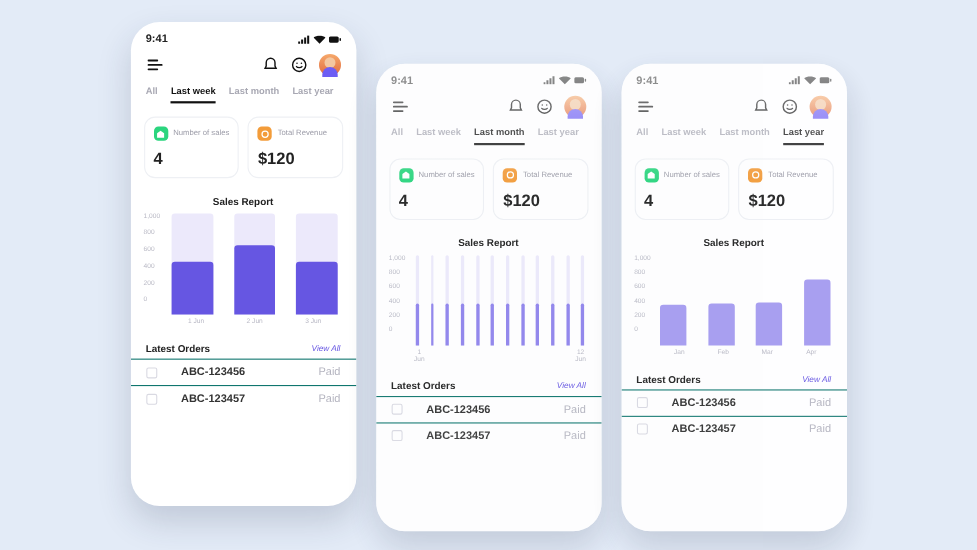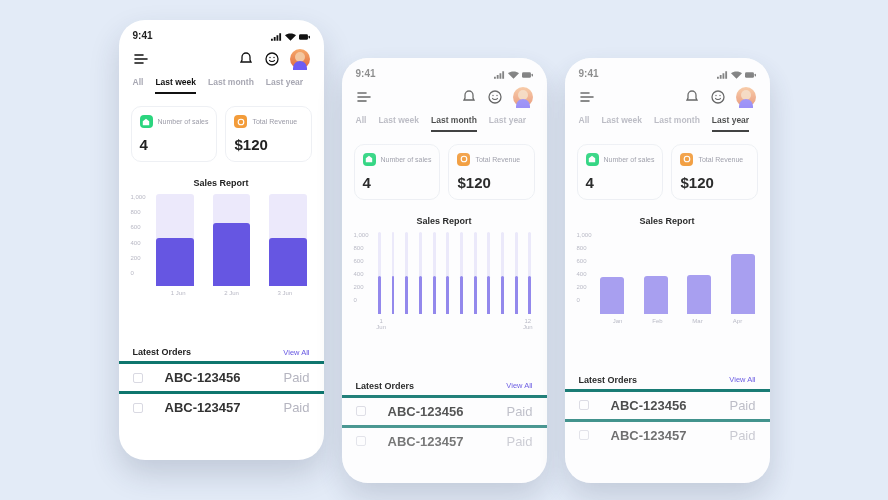--- a/index.html
+++ b/index.html
@@ -21,21 +21,21 @@
   }
   .phone.primary { height: 440px; margin-top: -20px; }
   .phone.secondary { height: 425px; margin-top: 40px; opacity: .95; }
   .phone.secondary::after{
     content:""; position:absolute; inset:0;
     background:linear-gradient(180deg,rgba(255,255,255,.55),rgba(255,255,255,0) 25%,rgba(255,255,255,0) 78%,rgba(255,255,255,.55));
     pointer-events:none;
   }
 
   .statusbar {
-    display:flex; justify-content:space-between; align-items:flex-end;
+    display:flex; justify-content:space-between; align-items:center;
     padding: 10px 14px 4px; font-size: 10px; font-weight:600;
   }
   .status-icons { display:flex; gap:3px; align-items:center; }
   .status-icons svg { width:11px; height:8px; }
 
   .topbar { display:flex; align-items:center; justify-content:space-between; padding: 4px 14px 8px; }
   .topbar-right { display:flex; align-items:center; gap:10px; }
   .icon { width:16px; height:16px; display:inline-flex; align-items:center; justify-content:center; }
   .avatar { width:20px; height:20px; border-radius:50%; background:linear-gradient(180deg,#f6a96b,#e06a3f); position:relative; }
   .avatar::before{ content:""; position:absolute; left:5px; top:3px; width:10px; height:10px; border-radius:50%; background:#f3c7a0; }
@@ -61,24 +61,24 @@
   .barwrap { flex:1; position:relative; height:100%; }
   .bar-bg { position:absolute; left:0; right:0; bottom:0; top:0; background:#ece9fb; border-radius:3px 3px 0 0; }
   .bar-fg { position:absolute; left:0; right:0; bottom:0; background:var(--barcolor,#6656e2); border-radius:3px 3px 0 0; }
   .bar-thin .bar-bg{ left:35%; right:35%; }
   .bar-thin .bar-fg{ left:35%; right:35%; }
   .bar-wide .bar-bg{ left:10%; right:10%; }
   .bar-wide .bar-fg{ left:10%; right:10%; }
   .xaxis { display:flex; font-size:6px; color:#b8b8c4; margin-top:4px; }
   .xaxis span{ flex:1; text-align:center; }
 
-  .orders-head { display:flex; justify-content:space-between; align-items:center; padding:8px 14px 4px;margin-top:35px; }
+  .orders-head { display:flex; justify-content:space-between; padding:8px 14px 4px; }
   .orders-head .t { font-size:9px; font-weight:700; }
-  .orders-head .va { font-size:7.5px; color:#6656e2; cursor:pointer; }
-  .order-row { display:flex; align-items:center; padding:6px 14px; font-size:13px; color:#333; border-top:3px solid #0f766e;justify-content:space-between;}
+  .orders-head .va { font-size:7.5px; color:#6656e2; cursor:pointer;font-style:italic; }
+  .order-row { display:flex; align-items:center; padding:6px 14px; font-size:10px; color:#333; border-top:1px solid #0f766e;justify-content:space-between;}
   .cb { width:10px; height:10px; border:1px solid #d9d9e2; border-radius:2px; margin-right:22px; }
   .order-row .id { flex:1; font-weight:600; }
   .order-row .st { color:#b5b5c0; }
 </style>
 </head>
 <body>
 
 <div class="phone primary">
   <div class="statusbar">
     <span>9:41</span>

